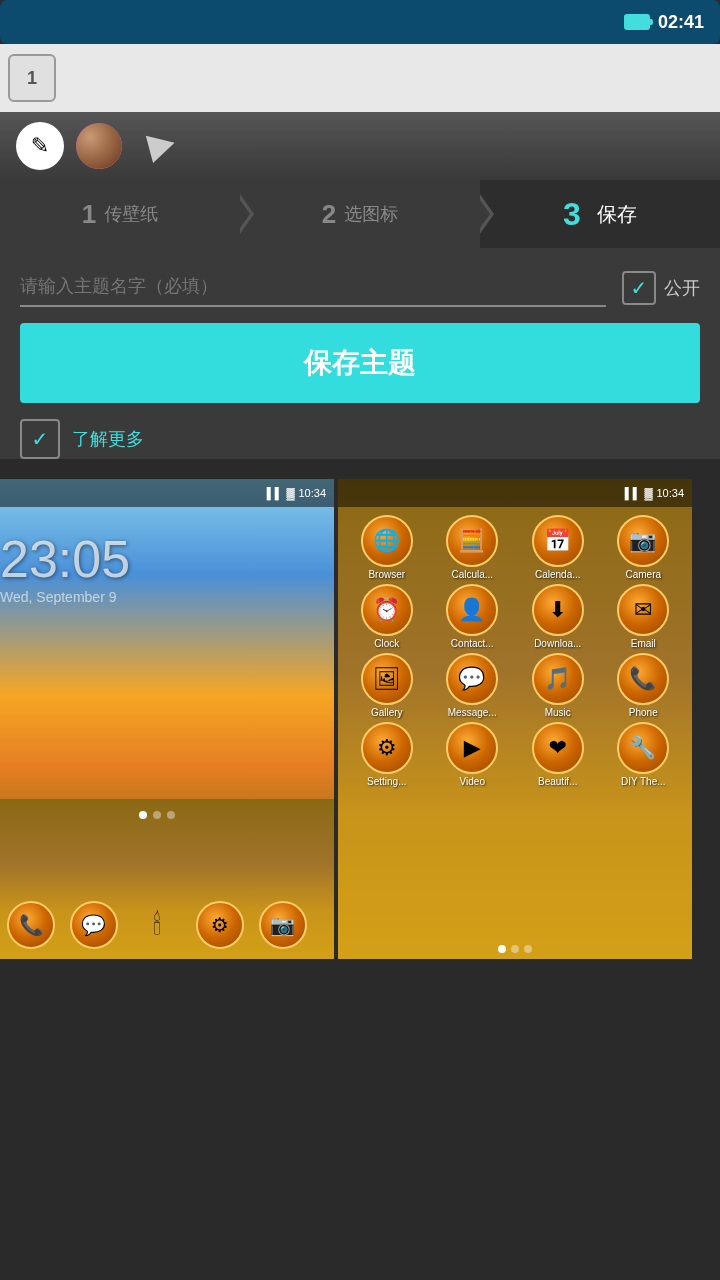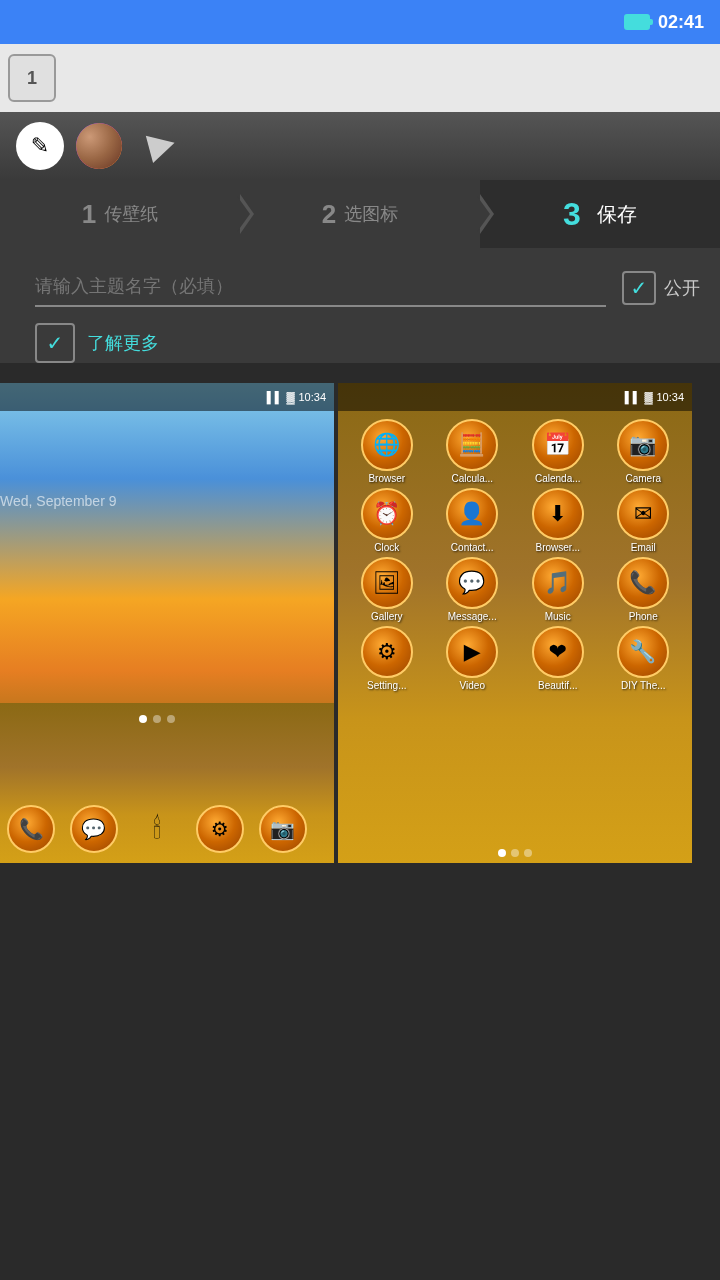--- a/index.html
+++ b/index.html
@@ -9,26 +9,27 @@
       font-family: 'Arial', sans-serif;
       background: #2a2a2a;
       overflow: hidden;
       position: relative;
     }
 
     
     #status-bar {
       width: 720px;
       height: 44px;
-      background: #3b82f6;
+      background: #0c4a6e;
       display: flex;
       align-items: center;
       justify-content: flex-end;
       padding-right: 16px;
       gap: 8px;
+      border-radius: 7px;
     }
     .battery-icon {
       width: 26px;
       height: 16px;
       border: 2px solid #4dd;
       border-radius: 3px;
       position: relative;
       background: #4dd;
     }
     .battery-icon::after {
@@ -202,21 +203,21 @@
       border-top: 18px solid transparent;
       border-bottom: 18px solid transparent;
       border-left: 13px solid #3a3a3a;
       z-index: 3;
     }
 
     
     #content {
       width: 720px;
       background: #3a3a3a;
-      padding: 20px 20px 0 35px;
+      padding: 20px 20px 0 20px;
     }
 
     
     #theme-name-row {
       display: flex;
       align-items: center;
       gap: 16px;
       margin-bottom: 16px;
     }
     #theme-name-input {
@@ -495,40 +496,42 @@
     <input id="theme-name-input" type="text" placeholder="请输入主题名字（必填）" style="">
     <div id="public-checkbox-area">
       <div id="public-checkbox">
         <span class="check-mark">✓</span>
       </div>
       <span id="public-label">公开</span>
     </div>
   </div>
 
   
+  <button id="save-button">保存主题</button>
 
   
   <div id="contest-row">
     <div id="contest-checkbox">
       <span class="check-mark">✓</span>
     </div>
     <a id="learn-more-link" href="#">了解更多</a>
   </div>
 </div>
 
 <div id="preview-section">
 
   <div id="preview-left">
     <div class="preview-bg-sunset"></div>
     <div class="preview-bg-field"></div>
     <div class="preview-statusbar">
       <span>▌▌</span>
       <span>▓</span>
       <span>10:34</span>
     </div>
+    <div class="lock-time">23:05</div>
     <div class="lock-date">Wed, September 9</div>
     <div class="preview-dots">
       <div class="dot active"></div>
       <div class="dot"></div>
       <div class="dot"></div>
     </div>
     <div class="lock-icons-row">
       <div class="lock-icon">📞</div>
       <div class="lock-icon">💬</div>
       <div class="candle-icon">🕯</div>
@@ -564,21 +567,21 @@
         <div class="app-item">
           <div class="app-icon">⏰</div>
           <div class="app-label">Clock</div>
         </div>
         <div class="app-item">
           <div class="app-icon">👤</div>
           <div class="app-label">Contact...</div>
         </div>
         <div class="app-item">
           <div class="app-icon">⬇</div>
-          <div class="app-label">Browser...</div>
+          <div class="app-label">Downloa...</div>
         </div>
         <div class="app-item">
           <div class="app-icon">✉</div>
           <div class="app-label">Email</div>
         </div>
         <div class="app-item">
           <div class="app-icon">🖼</div>
           <div class="app-label">Gallery</div>
         </div>
         <div class="app-item">

